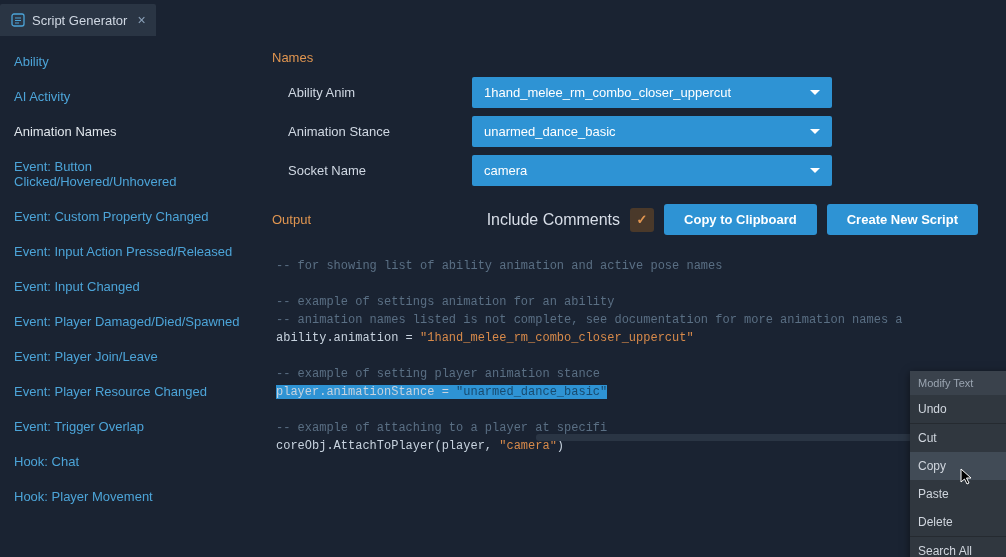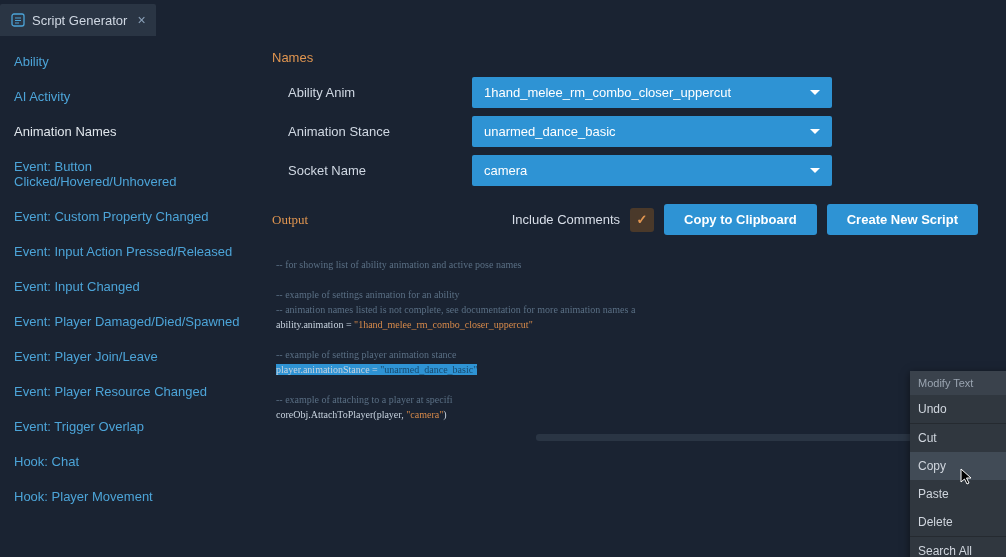--- a/index.html
+++ b/index.html
@@ -124,26 +124,25 @@
     .output-row {
       display: flex;
       align-items: center;
       gap: 10px;
       margin-top: 18px;
       margin-bottom: 10px;
     }
     .output-row .section-label {
       margin: 0;
       flex: 0 0 auto;
-      font-family: Liberation Serif, serif;
     }
     .output-row .spacer { flex: 1; }
     .include-label {
       color: #d8dee8;
-      font-size: 13px;
+      font-size: 16px;
     }
     .checkbox {
       width: 24px; height: 24px;
       background: #4a392a;
       border-radius: 3px;
       display: inline-flex;
       align-items: center;
       justify-content: center;
       color: #e09550;
       font-weight: bold;
@@ -154,22 +153,22 @@
       color: #fff;
       padding: 8px 20px;
       border-radius: 3px;
       cursor: pointer;
       font-size: 13px;
       border: none;
       font-weight: bold;
     }
     .btn.wide { min-width: 150px; text-align: center; }
     .code-area {
-      font-family: Liberation Serif, serif;
-      font-size: 10px;
+      font-family: Liberation Mono, monospace;
+      font-size: 12px;
       line-height: 1.5;
       padding: 12px 0 0 4px;
       white-space: pre;
       color: #c8d3df;
       position: relative;
       width: 708px;
       overflow: hidden;
     }
     .c-comment { color: #5a6f84; }
     .c-ident { color: #c8d3df; }

